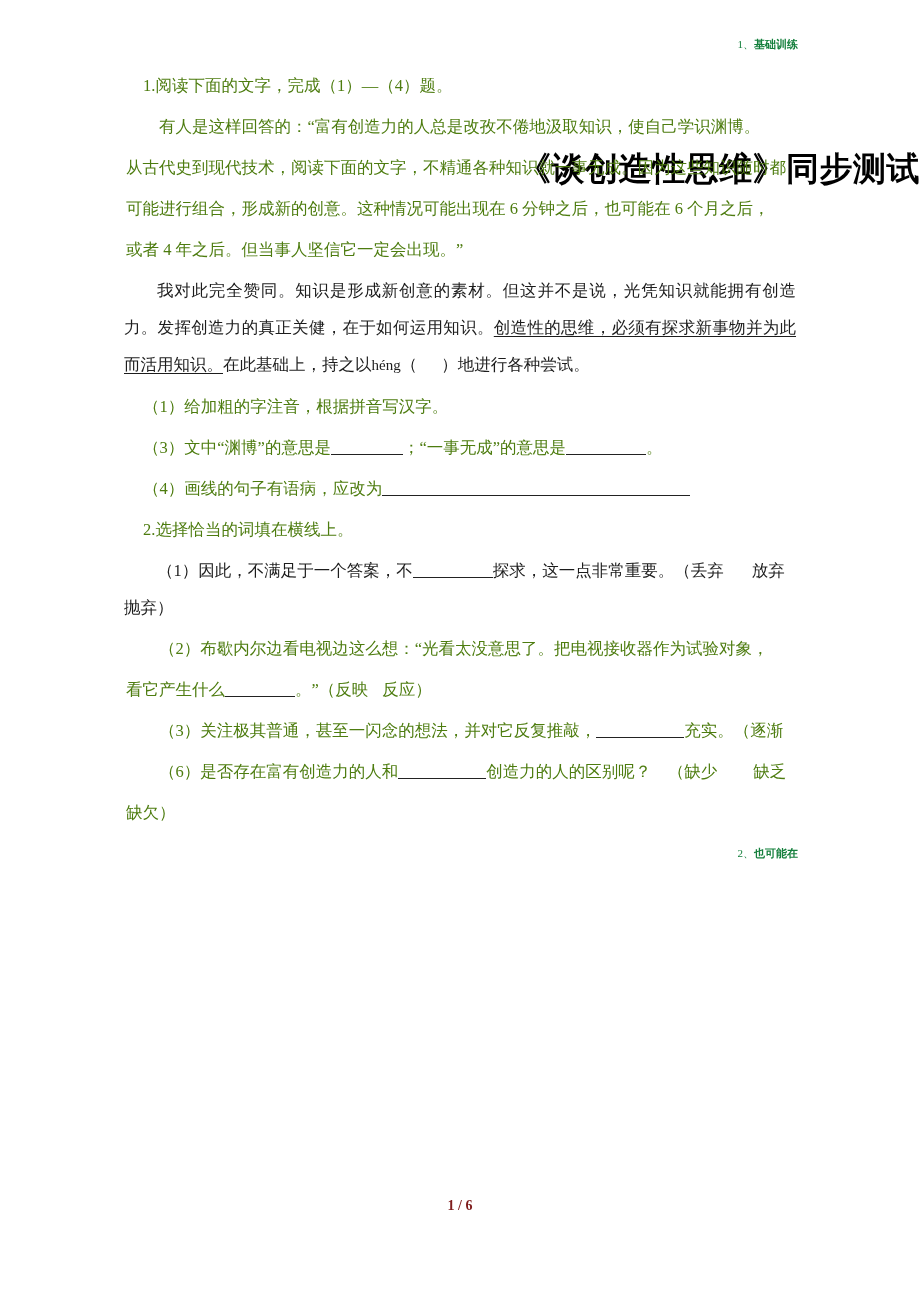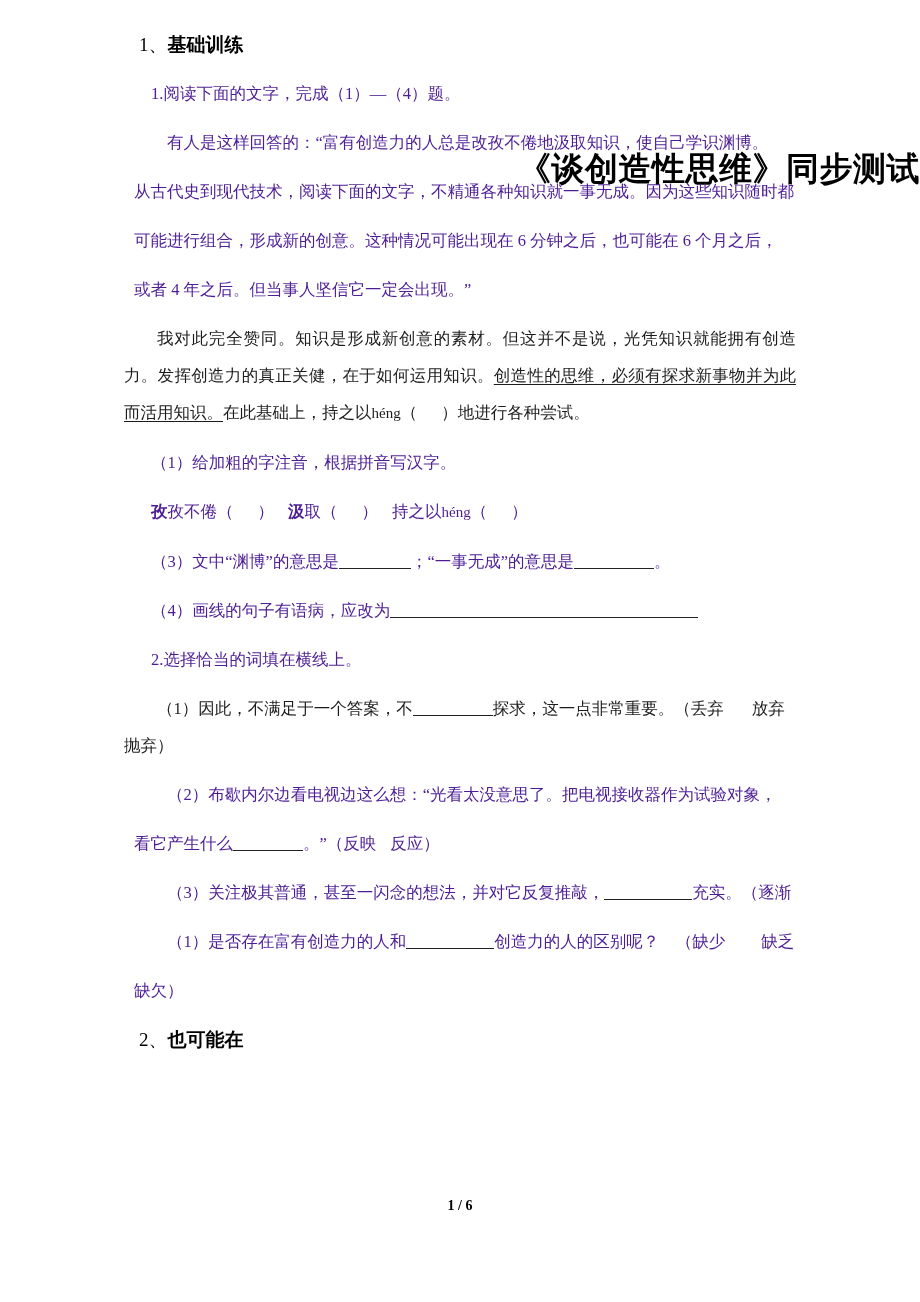--- a/index.html
+++ b/index.html
@@ -34,43 +34,44 @@
     margin: 0;
     padding-top: 148px;
     line-height: 1.25;
     color: #000;
   }
 
   
   .line {
     font-size: 16.5px;
     line-height: 37px;
-    margin: 12px;
+    margin: 4px;
     white-space: nowrap;
-    color: #4c1d95;
+    color: #4d7c0f;
   }
   .para {
     font-size: 16.5px;
     line-height: 37px;
     margin: 2px;
     text-align: justify;
     text-justify: inter-ideograph;
     color: #1c1c1c;
   }
   .indent2 { text-indent: 33px; }
   .indent1 { padding-left: 17px; }
 
   .section-head {
     font-family: "DejaVu Sans", "Liberation Sans", sans-serif;
     font-weight: bold;
-    font-size: 19px;
+    font-size: 11px;
     line-height: 37px;
     margin: 0;
     padding-left: 17px;
-    color: #000000;
+    color: #15803d;
+    text-align: right;
   }
   .num-latin {
     font-family: "Liberation Serif", serif;
     font-weight: normal;
   }
 
   .sp-top-1 { margin-top: 26px; }
 
   .u { text-decoration: underline; text-underline-offset: 3px; }
   .b { font-weight: bold; }
@@ -101,21 +102,21 @@
   
   .footer {
     position: absolute;
     left: 0;
     right: 0;
     top: 1198px;
     text-align: center;
     font-family: "Liberation Serif", serif;
     font-weight: bold;
     font-size: 14px;
-    color: #000000;
+    color: #7f1d1d;
   }
 </style>
 </head>
 <body>
 
 <div class="page">
 
   <h1 class="doc-title">《谈创造性思维》同步测试</h1>
 
   <div class="content">
@@ -128,37 +129,36 @@
 
     <p class="line indent2">有人是这样回答的：“富有创造力的人总是改孜不倦地汲取知识，使自己学识渊博。</p>
     <p class="line">从古代史到现代技术，阅读下面的文字，不精通各种知识就一事无成。因为这些知识随时都</p>
     <p class="line">可能进行组合，形成新的创意。这种情况可能出现在 6 分钟之后，也可能在 6 个月之后，</p>
     <p class="line">或者 4 年之后。但当事人坚信它一定会出现。”</p>
 
     <p class="para indent2"><span>我对此完全赞同。知识是形成新创意的素材。但这并不是说，光凭知识就能拥有创造力。发挥创造力的真正关健，在于如何运用知识。</span><span class="u">创造性的思维，必须有探求新事物并为此而活用知识。</span><span>在此基础上，持之以</span><span class="pinyin">héng</span>（<span class="paren-gap"></span>）<span>地进行各种尝试。</span></p>
 
     <p class="line indent1">（1）给加粗的字注音，根据拼音写汉字。</p>
 
-    <p class="line indent1"><span class="b">孜</span><span>孜不倦</span>（<span class="paren-gap"></span>）<span class="gapsm"></span><span class="b">汲</span><span>取</span>（<span class="paren-gap"></span>）<span class="gapsm"></span><span>持之以</span><span class="pinyin">héng</span>（<span class="paren-gap"></span>）</p>
 
 
     <p class="line indent1"><span>（3）文中“渊博”的意思是</span><span class="blank bl-72"></span><span>；“一事无成”的意思是</span><span class="blank bl-80"></span><span>。</span></p>
 
     <p class="line indent1"><span>（4）画线的句子有语病，应改为</span><span class="blank bl-308"></span></p>
 
     <p class="line indent1">2.选择恰当的词填在横线上。</p>
 
     <p class="para indent2"><span>（1）因此，不满足于一个答案，不</span><span class="blank bl-80"></span><span>探求，这一点非常重要。（丢弃</span><span class="gapmd"></span><span>放弃</span><br><span>抛弃）</span></p>
 
     <p class="line indent2">（2）布歇内尔边看电视边这么想：“光看太没意思了。把电视接收器作为试验对象，</p>
     <p class="line"><span>看它产生什么</span><span class="blank bl-70"></span><span>。”（反映</span><span class="gapsm"></span><span>反应）</span></p>
 
     <p class="line indent2"><span>（3）关注极其普通，甚至一闪念的想法，并对它反复推敲，</span><span class="blank bl-88"></span><span>充实。（逐渐</span></p>
 
-    <p class="line indent2"><span>（1）是否存在富有创造力的人和</span><span class="blank bl-88"></span><span>创造力的人的区别呢？　（缺少</span><span class="gaplg"></span><span>缺乏</span></p>
+    <p class="line indent2"><span>（6）是否存在富有创造力的人和</span><span class="blank bl-88"></span><span>创造力的人的区别呢？　（缺少</span><span class="gaplg"></span><span>缺乏</span></p>
     <p class="line">缺欠）</p>
 
 
     <p class="section-head">
       <span class="num-latin">2、</span><span>也可能在</span>
     </p>
 
 
   </div>
 

